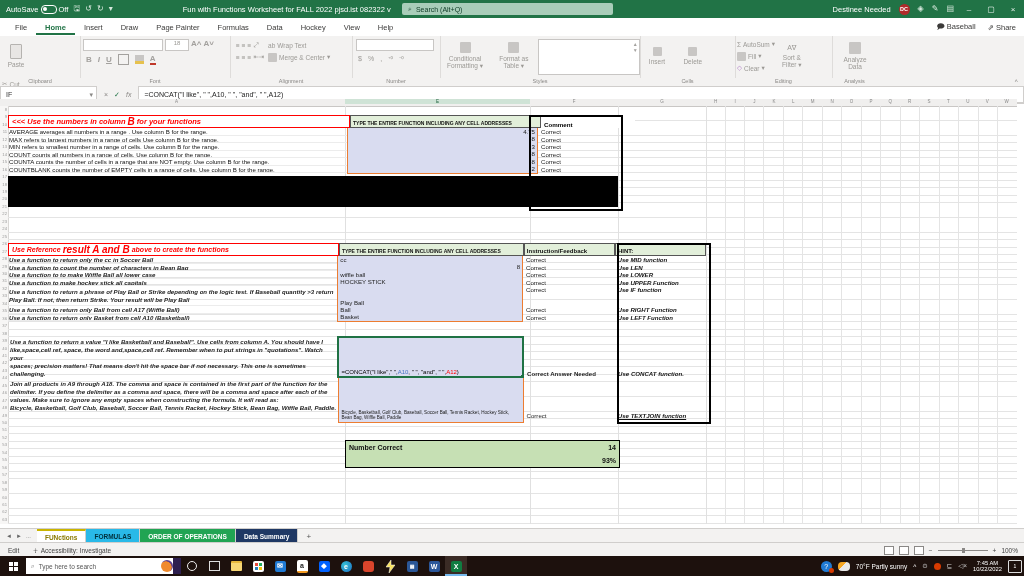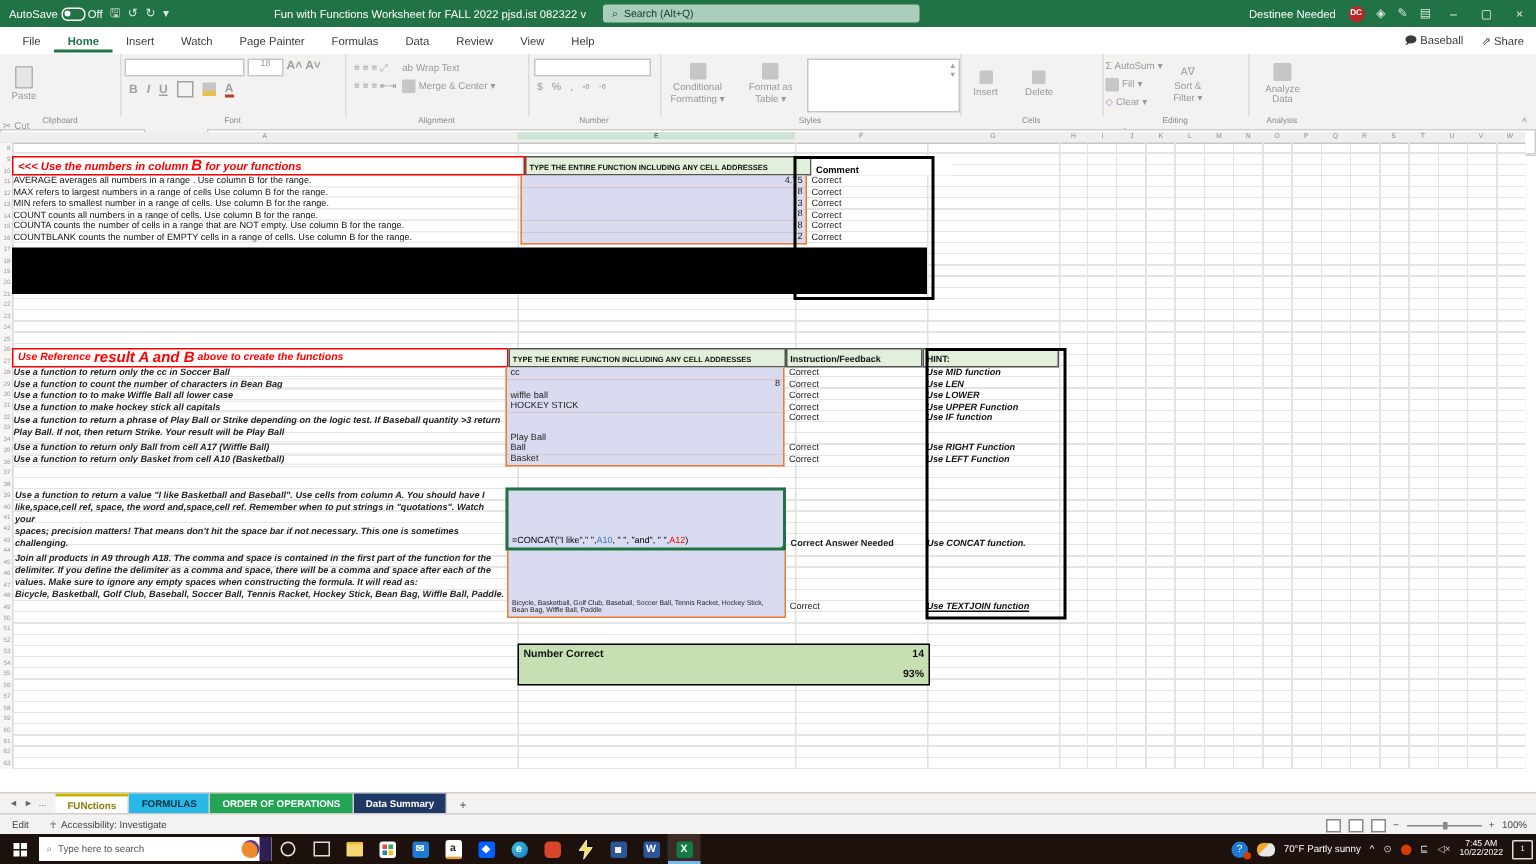--- a/index.html
+++ b/index.html
@@ -32,21 +32,21 @@
   .rsmall{display:flex;align-items:center;gap:2px;height:12px;padding-left:2px;white-space:nowrap}
   .fakebox{background:#fff;border:1px solid #c8c6c4;height:10px}
   .gallery{background:#fff;border:1px solid #c8c6c4}
   .btnletter{font-weight:bold;font-size:8px;color:#a3a19e}
   
   .fbar{position:absolute;top:86px;left:0;width:1024px;height:17px;background:#f3f2f1;display:flex;align-items:stretch;border-bottom:1px solid #d0cecc}
   .namebox{width:90px;background:#fff;border:1px solid #d0cecc;font-size:7px;color:#333;display:flex;align-items:center;padding-left:5px;justify-content:space-between}
   .fbtns{display:flex;align-items:center;gap:6px;padding:0 7px;color:#8a8886;font-size:7px}
   .ftext{flex:1;background:#fff;border:1px solid #d0cecc;font-size:7px;color:#222;display:flex;align-items:center;padding-left:5px;white-space:pre}
   
-  .grid{position:absolute;top:88px;left:0;width:1017px;height:425px;background:#fff;overflow:hidden}
+  .grid{position:absolute;top:99px;left:0;width:1017px;height:425px;background:#fff;overflow:hidden}
   .colstrip{position:absolute;top:0;left:0;width:1017px;height:7px;background:#f0efee;border-bottom:1px solid #c9c7c5}
   .collet{position:absolute;top:0;font-size:4.5px;color:#888;text-align:center}
   .rowhdr{position:absolute;top:7px;left:0;width:8px;bottom:0;background:#f7f6f5;border-right:1px solid #d9d7d5;overflow:hidden}
   .rownum{font-size:4.2px;color:#999;text-align:right;padding-right:1px;height:7.46px;line-height:7.46px}
   .sheet{position:absolute;top:7px;left:0;width:1017px;height:418px}
   .hlines{position:absolute;left:8px;right:0;top:0;bottom:0;background:repeating-linear-gradient(to bottom,transparent 0,transparent 6.6px,#e4e4e4 6.6px,#e4e4e4 7.46px)}
   .vlines{position:absolute;left:706px;width:311px;top:0;bottom:0;background:repeating-linear-gradient(to right,transparent 0,transparent 18.5px,#e4e4e4 18.5px,#e4e4e4 19.5px)}
   .vline{position:absolute;top:0;bottom:0;width:1px;background:#e0e0e0}
   .srow{display:flex}
   .c-desc{width:337px;font-size:6.1px;color:#111;padding:0 1px;overflow:hidden;white-space:nowrap;border-bottom:1px solid #ececec;line-height:7.4px}
@@ -121,25 +121,25 @@
       <span class="winbtn">▢</span>
       <span class="winbtn">×</span>
     </div>
   </div>
 
   <div class="menubar">
     <div class="mtabs" id="mtabs">
         <div class="mtab">File</div>
         <div class="mtab active">Home</div>
         <div class="mtab">Insert</div>
-        <div class="mtab">Watch</div>
+        <div class="mtab">Draw</div>
         <div class="mtab">Page Painter</div>
         <div class="mtab">Formulas</div>
         <div class="mtab">Data</div>
-        <div class="mtab">Review</div>
+        <div class="mtab">Hockey</div>
         <div class="mtab">View</div>
         <div class="mtab">Help</div>
       </div>
     <div class="mb-right">
       <span><span>🗩</span> <span>Baseball</span></span>
       <span><span>⇗</span> <span>Share</span></span>
     </div>
   </div>
 
   <div class="ribbon">

